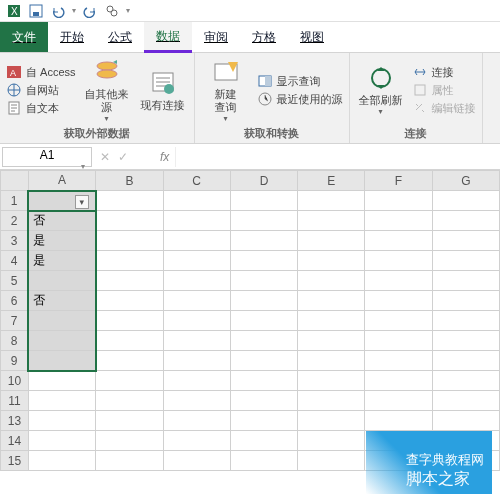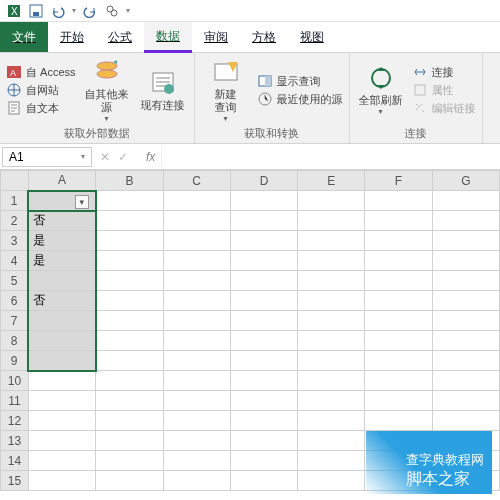--- a/index.html
+++ b/index.html
@@ -9,30 +9,30 @@
 .qat .caret { font-size: 8px; color: #888; }
 .tabs { height: 30px; display: flex; align-items: stretch; background: #fff; text-decoration: underline; }
 .tab { padding: 0 12px; display: flex; align-items: center; color: #0f172a; cursor: pointer; }
 .tab.file { background: #217346; color: #fff; }
 .tab.active { color: #217346; }
 .tab.active::after { content: ""; position: absolute; }
 .tab.active { border-bottom: 3px solid #6d28d9; margin-bottom: -1px; background: #f3f3f3; }
 .ribbon { height: 92px; background: #f1f1f1; display: flex; border-bottom: 1px solid #d4d4d4; border-top: 1px solid #d4d4d4; }
 .group { display: flex; flex-direction: column; border-right: 1px solid #d9d9d9; padding: 3px 6px 2px 6px; }
 .group-body { flex: 1; display: flex; gap: 6px; }
-.group-label { text-align: center; color: #666; font-size: 11px; padding-top: 2px; }
+.group-label { text-align: center; color: #666; font-size: 11px; padding-top: 2px; font-weight: bold; }
 .vbtn { display: flex; flex-direction: column; align-items: center; justify-content: center; width: 50px; cursor: pointer; }
 .vbtn .bigico { width: 28px; height: 28px; display: flex; align-items: center; justify-content: center; margin-bottom: 2px; }
 .vbtn .lbl { font-size: 11px; text-align: center; color: #444; line-height: 13px; }
 .stack { display: flex; flex-direction: column; justify-content: center; gap: 2px; }
 .stack-item { display: flex; align-items: center; gap: 4px; cursor: pointer; font-size: 11px; color: #444; }
 .stack-item .smico { width: 16px; height: 16px; display: flex; align-items: center; justify-content: center; }
 .fbar { height: 26px; display: flex; align-items: center; border-bottom: 1px solid #d4d4d4; background: #fff; }
-.namebox { width: 90px; height: 20px; border: 1px solid #ccc; margin: 0 4px 0 2px; padding: 0 6px; display: flex; align-items: center; }
-.fbar .fx { color: #888; font-style: italic; margin: 0 6px 0 14px; }
+.namebox { width: 90px; height: 20px; border: 1px solid #ccc; margin: 0 4px 0 2px; padding: 0 6px; display: flex; align-items: center; flex-direction: column; }
+.fbar .fx { color: #888; font-style: italic; margin: 0 6px 0 28px; }
 .fbar .fbtn { width: 18px; text-align: center; color: #bbb; }
 .grid-wrap { position: relative; }
 table.grid { border-collapse: collapse; table-layout: fixed; }
 table.grid th, table.grid td { border: 1px solid #d0d0d0; height: 20px; font-weight: normal; }
 table.grid th.colh { background: #e6e6e6; width: 68px; text-align: center; color: #555; }
 table.grid th.rowh { background: #e6e6e6; width: 28px; text-align: center; color: #555; }
 table.grid th.corner { background: #e6e6e6; width: 28px; }
 table.grid td { width: 68px; padding: 0 4px; }
 .sel { background: #d9d9d9; }
 .selborder { outline: 2px solid #217346; outline-offset: -1px; }
@@ -357,30 +357,20 @@
           <th class="rowh">11</th>
           <td class=" "></td>
           <td class=" "></td>
           <td class=" "></td>
           <td class=" "></td>
           <td class=" "></td>
           <td class=" "></td>
           <td class=" "></td>
         </tr>
         <tr>
-          <th class="rowh">12</th>
-          <td class=" "></td>
-          <td class=" "></td>
-          <td class=" "></td>
-          <td class=" "></td>
-          <td class=" "></td>
-          <td class=" "></td>
-          <td class=" "></td>
-        </tr>
-        <tr>
           <th class="rowh">13</th>
           <td class=" "></td>
           <td class=" "></td>
           <td class=" "></td>
           <td class=" "></td>
           <td class=" "></td>
           <td class=" "></td>
           <td class=" "></td>
         </tr>
         <tr>

